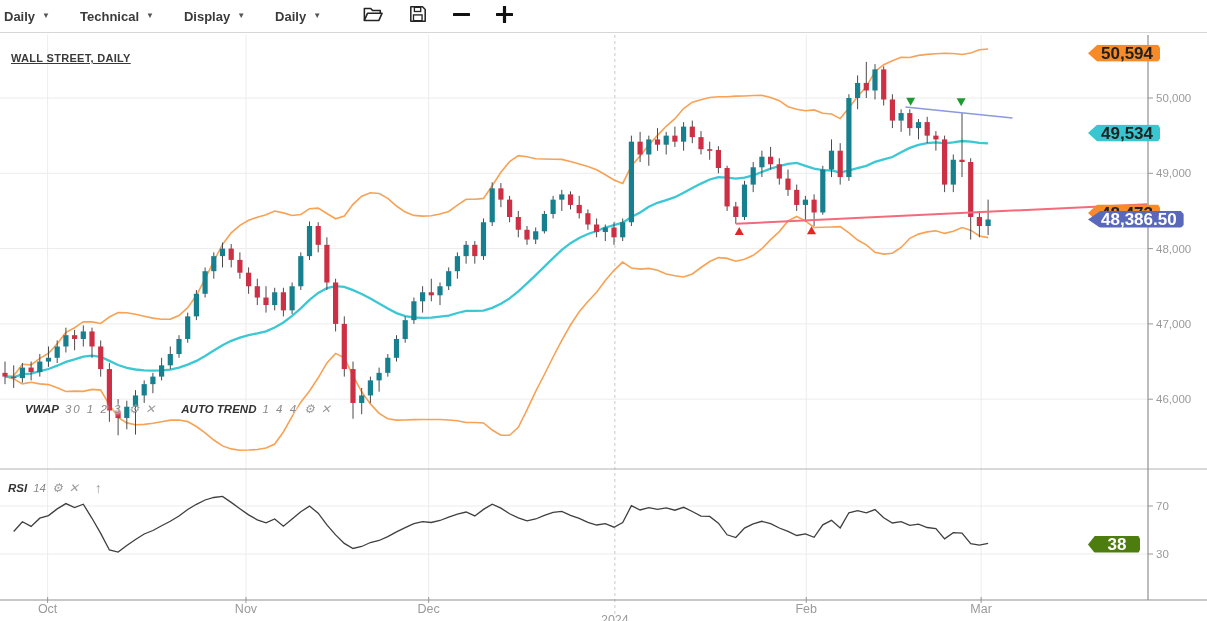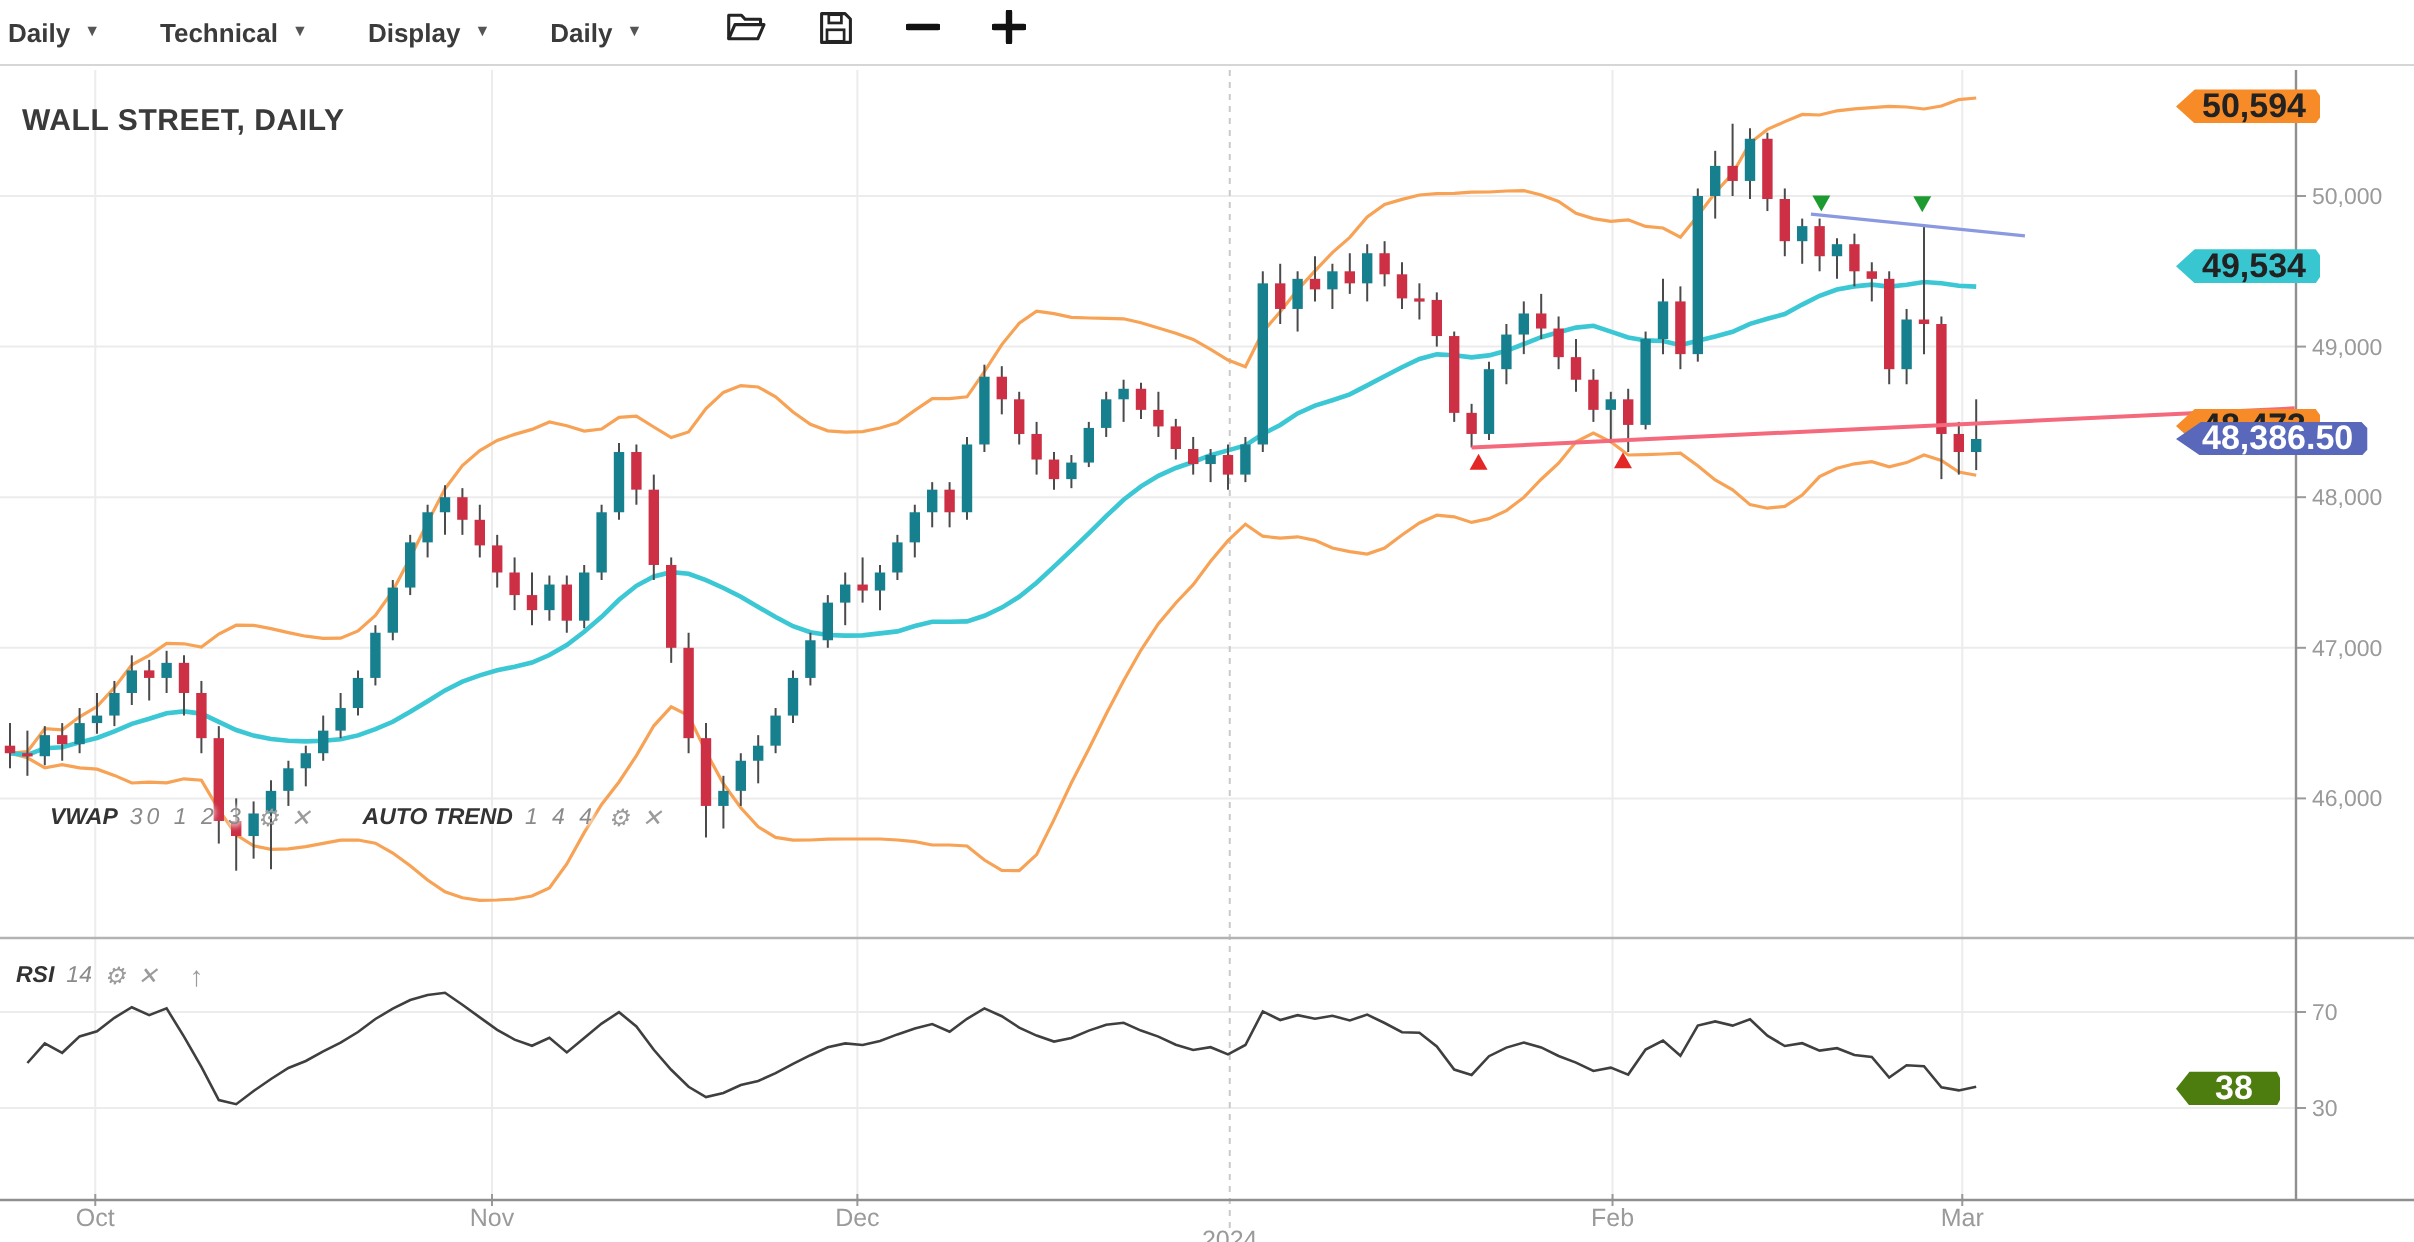--- a/index.html
+++ b/index.html
@@ -4,21 +4,21 @@
 <style>
   html,body{margin:0;padding:0;background:#fff;width:1207px;height:621px;overflow:hidden;
     font-family:"Liberation Sans",sans-serif;-webkit-font-smoothing:antialiased;}
   .toolbar{position:absolute;top:0;left:0;width:1207px;height:33px;background:#fff;
     border-bottom:1px solid #d6d6d6;display:flex;align-items:center;padding-left:4px;box-sizing:border-box;}
   .dd{display:flex;align-items:center;gap:7px;margin-right:30px;font-size:13px;font-weight:700;color:#3b3b3b;cursor:pointer;}
   .caret{font-size:8px;color:#555;line-height:1;}
   .tool-ic{margin-right:26px;cursor:pointer;display:flex;align-items:center;}
   .chart-area{position:absolute;top:33px;left:0;width:968px;height:588px;padding-left:21px;}
   svg text{font-family:"Liberation Sans",sans-serif;}
-  .pane-title{position:absolute;top:52px;left:11px;font-size:15px;font-weight:700;color:#3a3a3a;letter-spacing:.3px;}
+  .pane-title{position:absolute;top:52px;left:11px;font-size:11px;font-weight:700;color:#3a3a3a;letter-spacing:.3px;text-decoration:underline;}
   .ind-row{position:absolute;display:flex;align-items:center;gap:6px;font-size:11.5px;color:#3a3a3a;
     text-shadow:0 0 3px #fff,0 0 3px #fff,0 0 4px #fff;white-space:nowrap;font-style:italic;}
   .ind-name{font-weight:700;color:#333;}
   .ind-params{color:#8a8a8a;letter-spacing:2px;}
   .glyph{color:#9b9b9b;font-size:12px;cursor:pointer;text-shadow:none;}
   .row-vwap{top:402px;left:25px;}
   .row-rsi{top:480px;left:8px;}
   .gap18{display:inline-block;width:14px;}
   .tags{position:absolute;top:0;left:0;width:1207px;height:621px;pointer-events:none;}
   .tag{position:absolute;left:1088px;height:17px;line-height:17px;transform:translateY(-50%);

